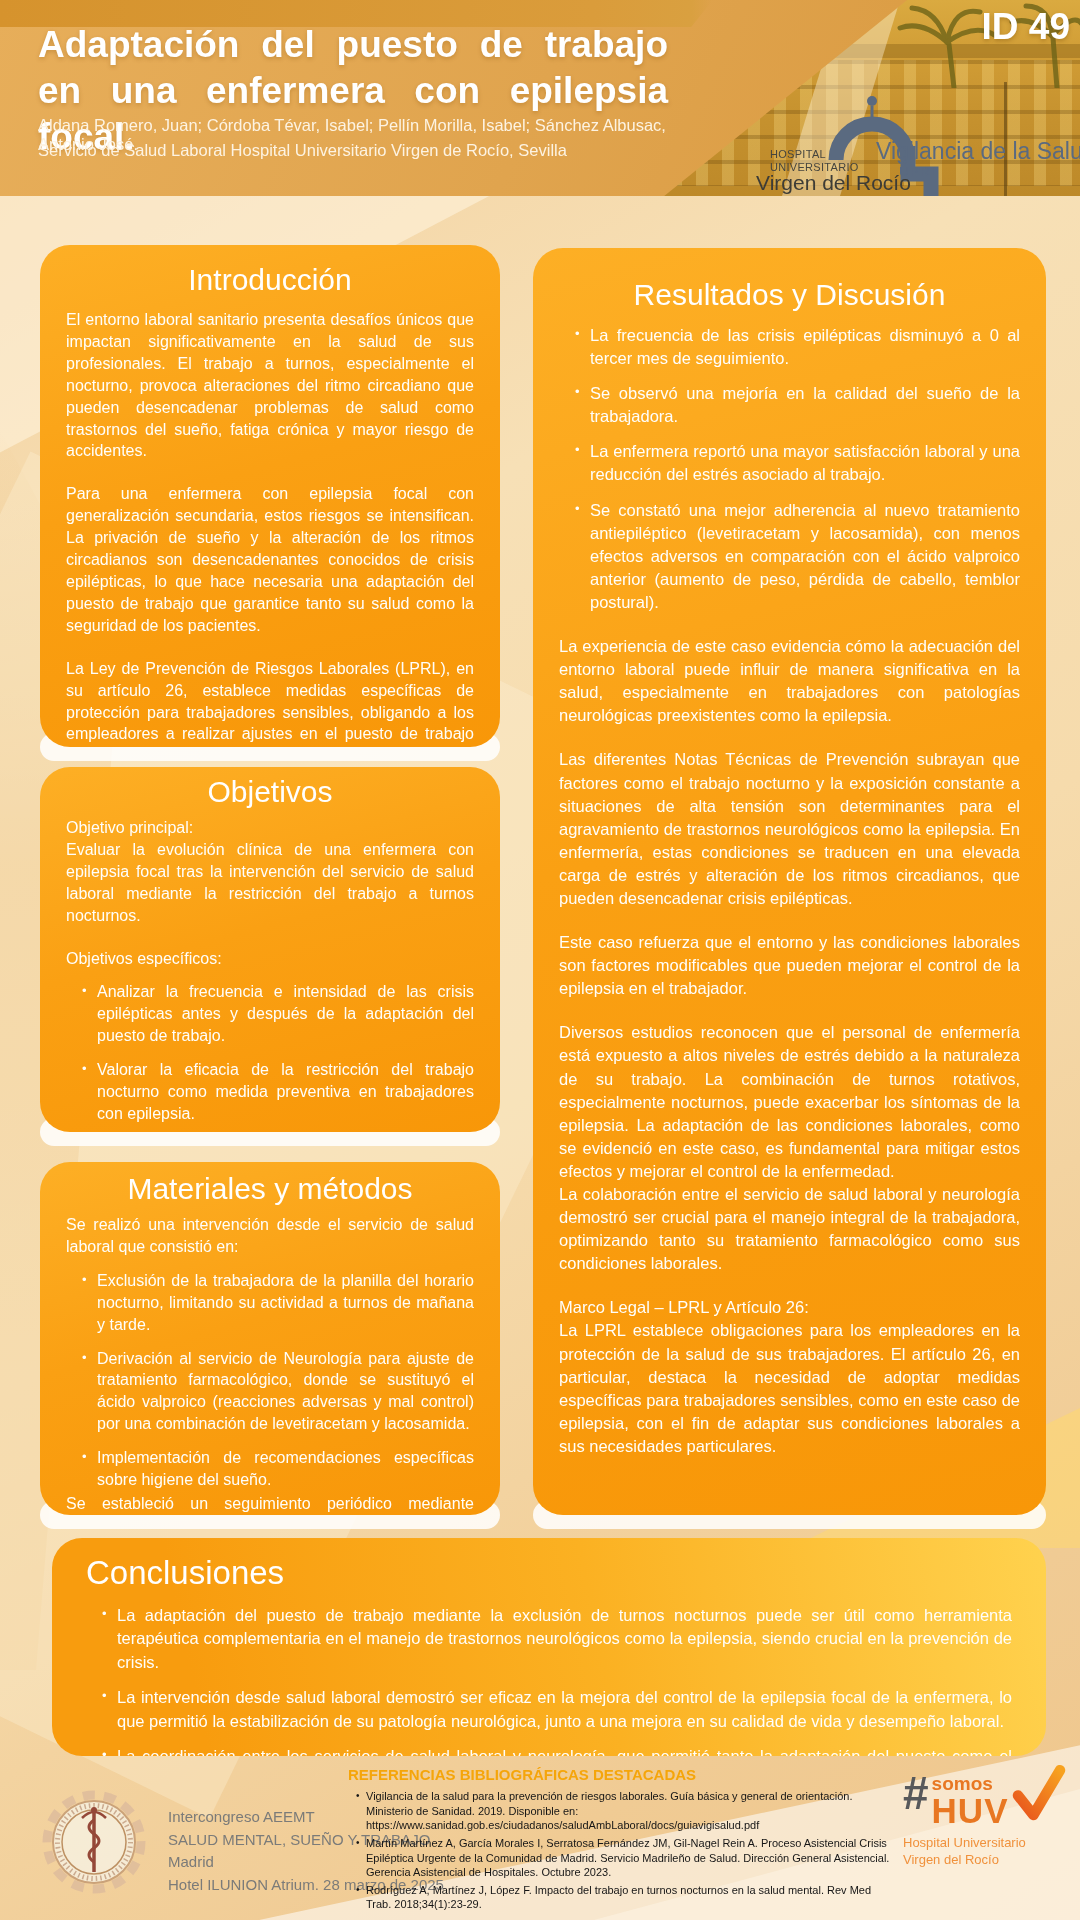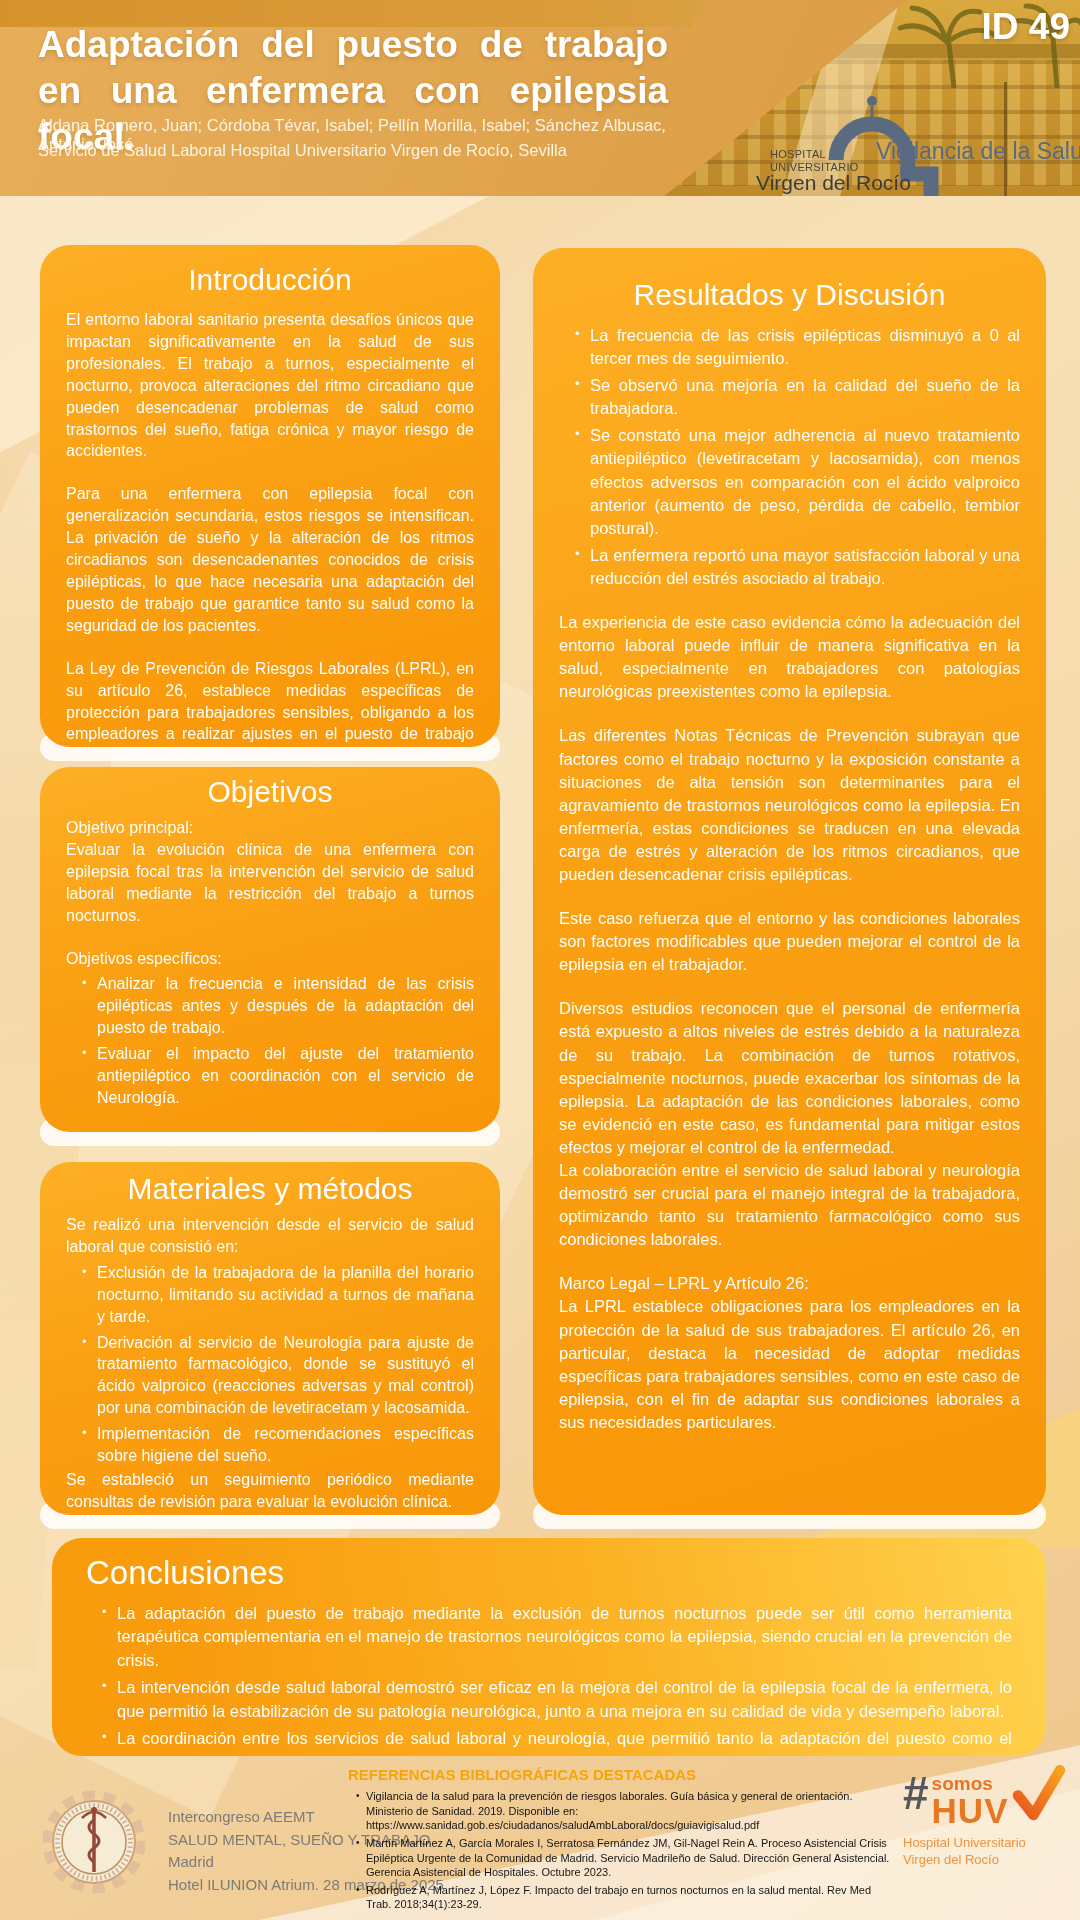--- a/index.html
+++ b/index.html
@@ -67,21 +67,21 @@
   .box-res{left:533px;top:248px;width:513px;height:1267px;padding:16px 26px;}
   .box-res .bodytext{font-size:16.5px;line-height:1.40;}
   .box-conc{left:52px;top:1538px;width:994px;height:218px;padding:6px 34px;
     background:linear-gradient(78deg,#F89C0E 15%,#FBB122 55%,#FFD24E 100%);}
   .box-conc h2{text-align:left;font-size:33px;margin:10px 0 10px 0;}
   .box-conc .bodytext{font-size:16.5px;line-height:1.42;}
   .jp{text-align:justify;margin:0 0 21px;}
   .jp.tight{margin-bottom:0;}
   ul.blt{list-style:none;margin:0 0 21px;padding:0 0 0 16px;}
   ul.blt.tight{margin-bottom:0;}
-  ul.blt li{position:relative;padding-left:15px;text-align:justify;margin:4px 0 2px;}
+  ul.blt li{position:relative;padding-left:15px;text-align:justify;margin:12px 0 2px;}
   ul.blt li::before{content:"\2022";position:absolute;left:0;top:1px;font-size:13px;}
   
   .footer-el{position:absolute;z-index:4;}
   .aeemt{left:40px;top:1788px;}
   .congress{left:168px;top:1806px;font-size:15px;color:#7b7b79;line-height:1.5;}
   .refs{left:348px;top:1766px;width:548px;}
   .refs-title{text-align:left;color:#F5A50A;font-weight:700;font-size:15px;margin:0 0 6px;}
   ul.refs-list{list-style:none;margin:0;padding:0 0 0 8px;}
   ul.refs-list li{position:relative;padding-left:10px;font-size:11px;color:#161616;
     line-height:1.33;margin:0 0 3px;text-align:left;}
@@ -164,20 +164,21 @@
   </div>
 
   <div class="box box-obj">
     <h2>Objetivos</h2>
     <div class="bodytext">
       <p class="jp tight">Objetivo principal:</p>
       <p class="jp">Evaluar la evolución clínica de una enfermera con epilepsia focal tras la intervención del servicio de salud laboral mediante la restricción del trabajo a turnos nocturnos.</p>
       <p class="jp tight">Objetivos específicos:</p>
       <ul class="blt tight">
         <li>Analizar la frecuencia e intensidad de las crisis epilépticas antes y después de la adaptación del puesto de trabajo.</li>
+        <li>Valorar la eficacia de la restricción del trabajo nocturno como medida preventiva en trabajadores con epilepsia.</li>
         <li>Evaluar el impacto del ajuste del tratamiento antiepiléptico en coordinación con el servicio de Neurología.</li>
       </ul>
     </div>
   </div>
 
   <div class="box box-mat">
     <h2>Materiales y métodos</h2>
     <div class="bodytext">
       <p class="jp tight">Se realizó una intervención desde el servicio de salud laboral que consistió en:</p>
       <ul class="blt tight">
@@ -188,22 +189,22 @@
       <p class="jp tight">Se estableció un seguimiento periódico mediante consultas de revisión para evaluar la evolución clínica.</p>
     </div>
   </div>
 
   <div class="box box-res">
     <h2>Resultados y Discusión</h2>
     <div class="bodytext">
       <ul class="blt">
         <li>La frecuencia de las crisis epilépticas disminuyó a 0 al tercer mes de seguimiento.</li>
         <li>Se observó una mejoría en la calidad del sueño de la trabajadora.</li>
+        <li>La enfermera reportó una mayor satisfacción laboral y una reducción del estrés asociado al trabajo.</li>
         <li>Se constató una mejor adherencia al nuevo tratamiento antiepiléptico (levetiracetam y lacosamida), con menos efectos adversos en comparación con el ácido valproico anterior (aumento de peso, pérdida de cabello, temblor postural).</li>
-        <li>La enfermera reportó una mayor satisfacción laboral y una reducción del estrés asociado al trabajo.</li>
       </ul>
       <p class="jp">La experiencia de este caso evidencia cómo la adecuación del entorno laboral puede influir de manera significativa en la salud, especialmente en trabajadores con patologías neurológicas preexistentes como la epilepsia.</p>
       <p class="jp">Las diferentes Notas Técnicas de Prevención subrayan que factores como el trabajo nocturno y la exposición constante a situaciones de alta tensión son determinantes para el agravamiento de trastornos neurológicos como la epilepsia. En enfermería, estas condiciones se traducen en una elevada carga de estrés y alteración de los ritmos circadianos, que pueden desencadenar crisis epilépticas.</p>
       <p class="jp">Este caso refuerza que el entorno y las condiciones laborales son factores modificables que pueden mejorar el control de la epilepsia en el trabajador.</p>
       <p class="jp tight">Diversos estudios reconocen que el personal de enfermería está expuesto a altos niveles de estrés debido a la naturaleza de su trabajo. La combinación de turnos rotativos, especialmente nocturnos, puede exacerbar los síntomas de la epilepsia. La adaptación de las condiciones laborales, como se evidenció en este caso, es fundamental para mitigar estos efectos y mejorar el control de la enfermedad.</p>
       <p class="jp">La colaboración entre el servicio de salud laboral y neurología demostró ser crucial para el manejo integral de la trabajadora, optimizando tanto su tratamiento farmacológico como sus condiciones laborales.</p>
       <p class="jp tight">Marco Legal – LPRL y Artículo 26:</p>
       <p class="jp">La LPRL establece obligaciones para los empleadores en la protección de la salud de sus trabajadores. El artículo 26, en particular, destaca la necesidad de adoptar medidas específicas para trabajadores sensibles, como en este caso de epilepsia, con el fin de adaptar sus condiciones laborales a sus necesidades particulares.</p>
     </div>
   </div>

